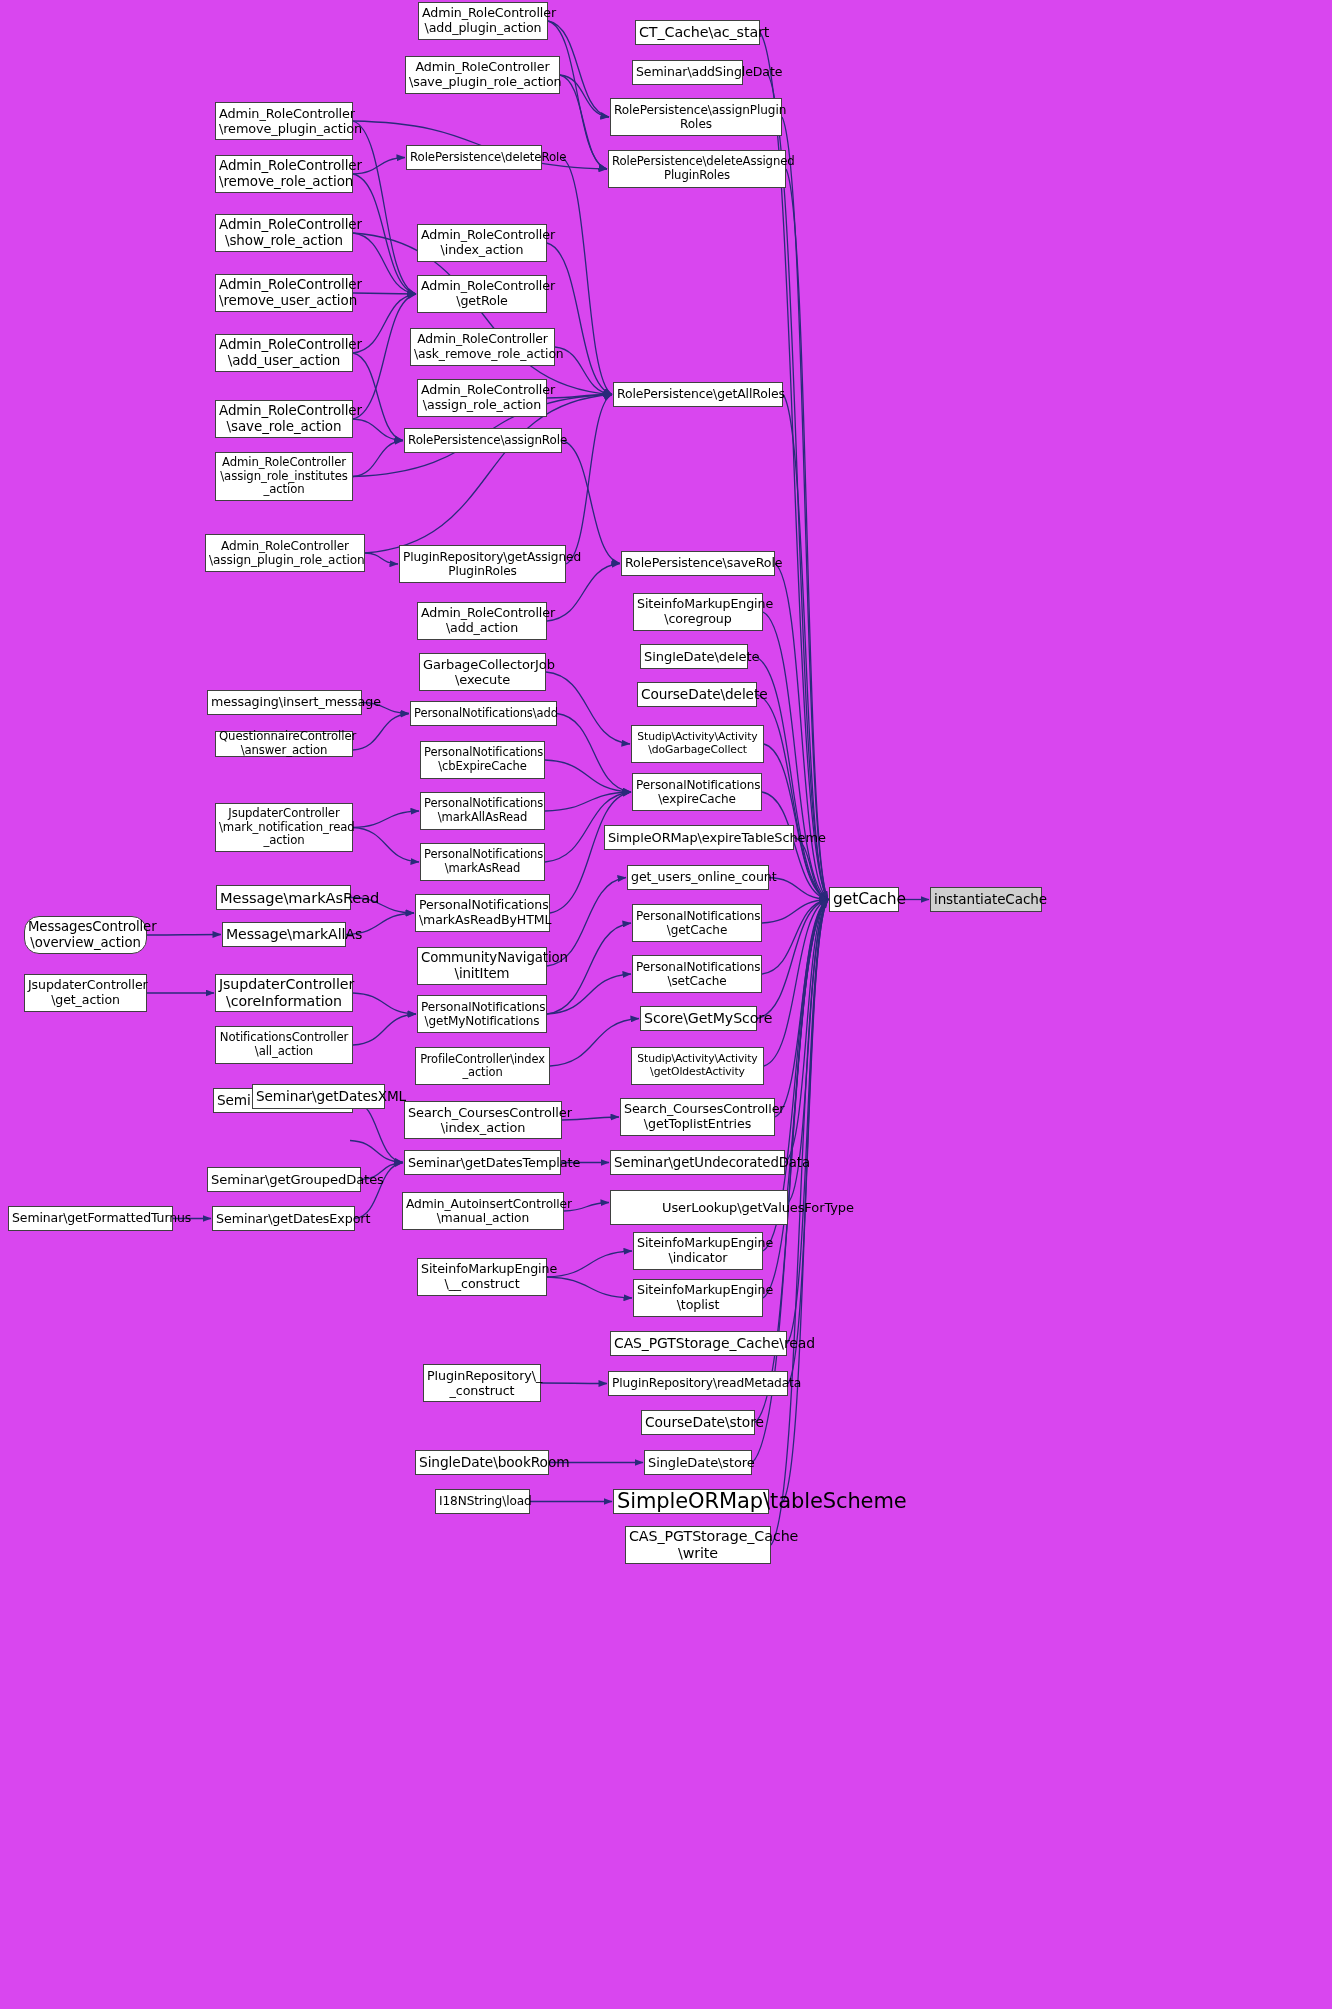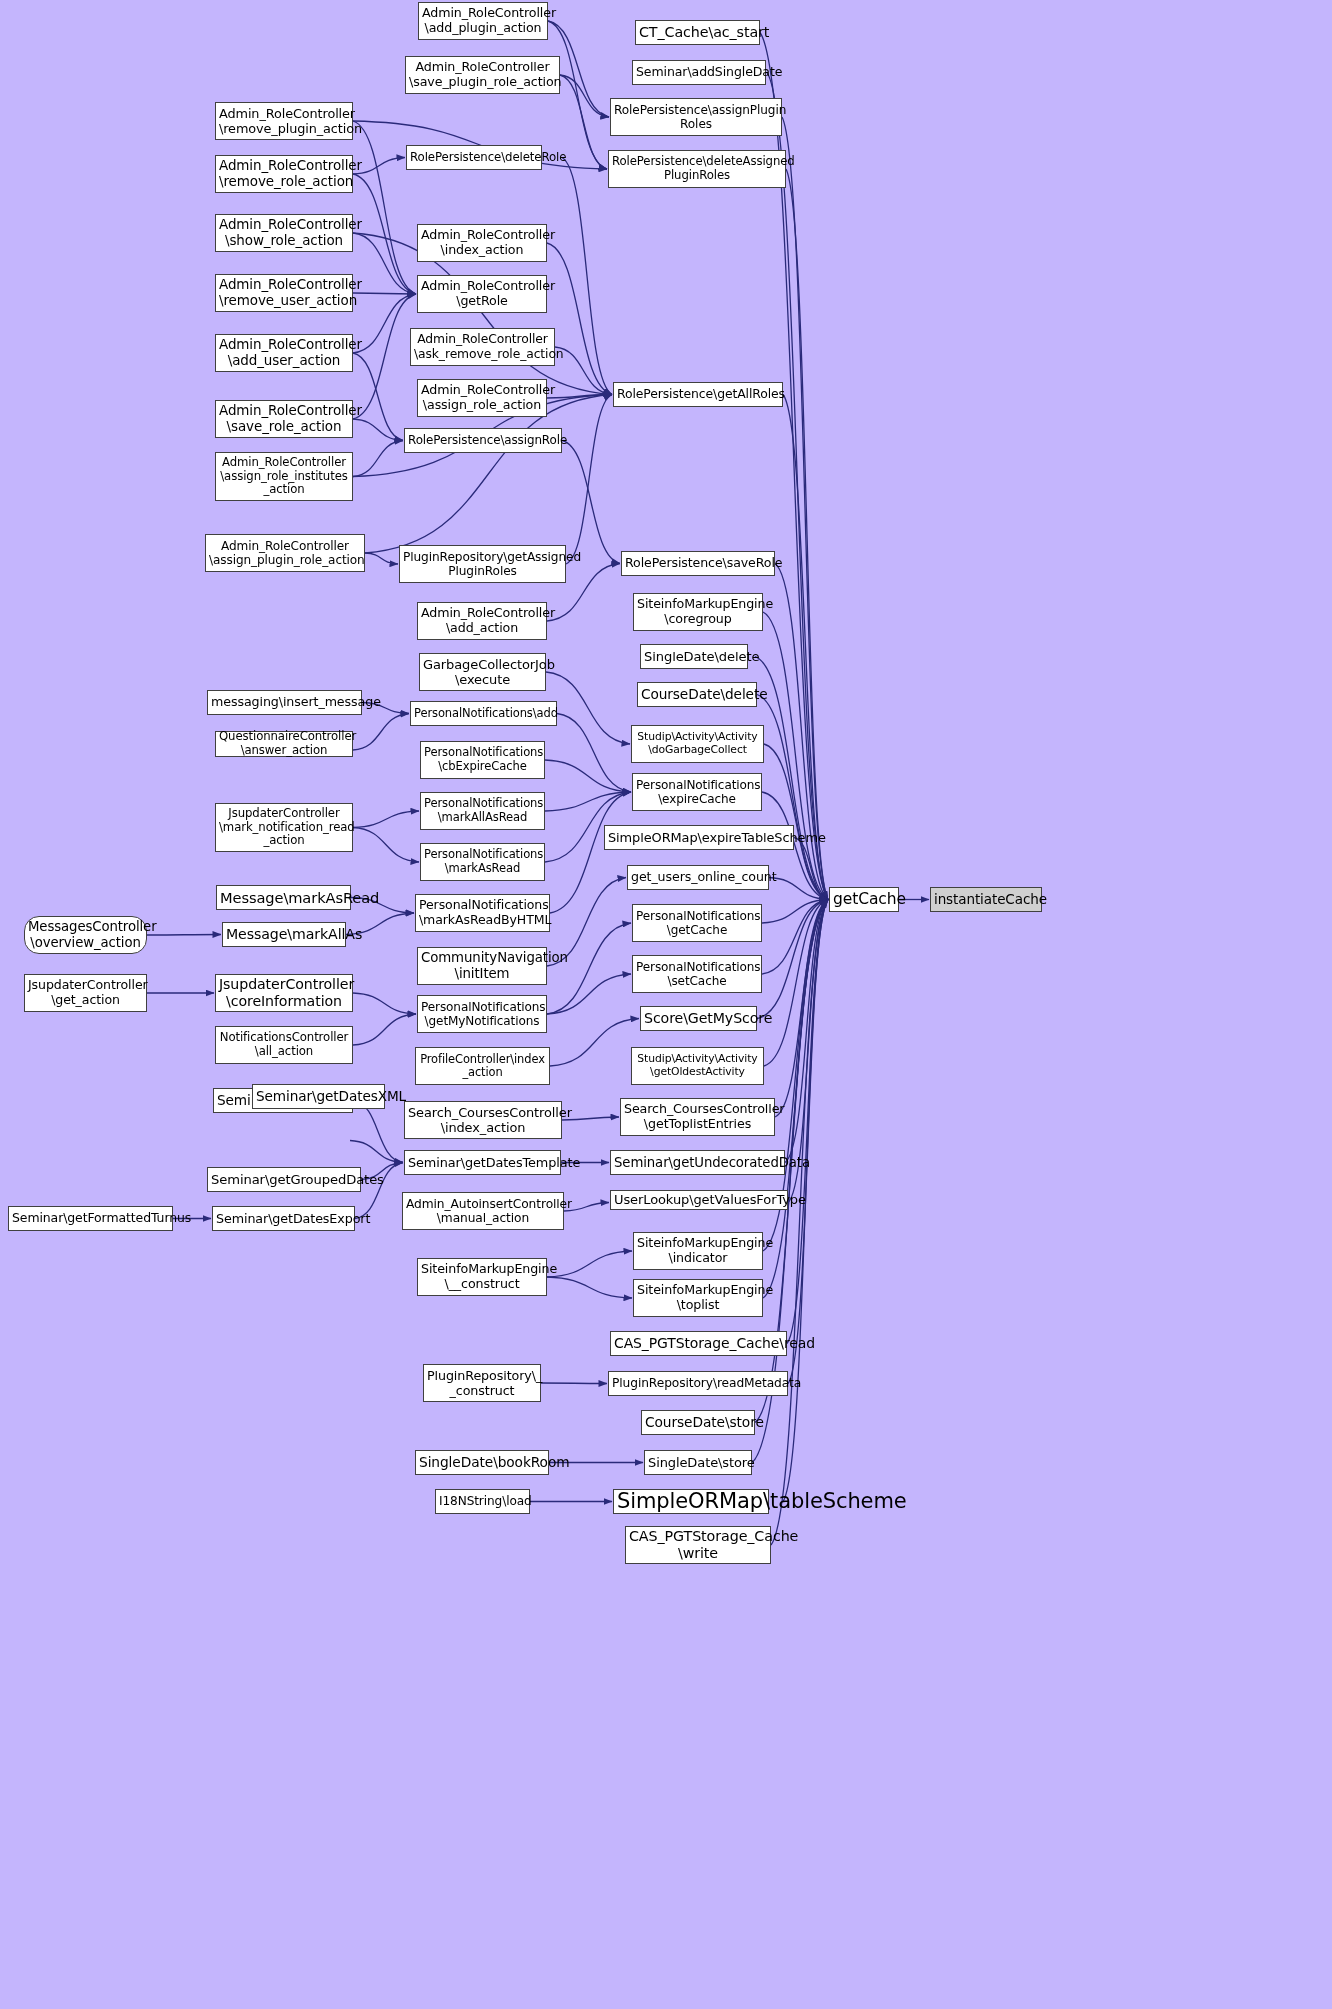--- a/index.html
+++ b/index.html
@@ -7,21 +7,21 @@
     padding: 0;
     background: #ffffff;
   }
   body {
     font-family: "DejaVu Sans", sans-serif;
   }
   #canvas {
     position: relative;
     width: 1332px;
     height: 2009px;
-    background: #c4b5fd;
+    background: #d946ef;
     overflow: hidden;
   }
   #edges {
     position: absolute;
     left: 0;
     top: 0;
     width: 1332px;
     height: 2009px;
     pointer-events: none;
   }
@@ -153,21 +153,21 @@
         <path d="M783,1501.5 C807.75,1465.38 803.25,935.62 828,899.5" marker-end="url(#arrow)"></path>
         <path d="M771,1545 C802.35,1506.27 796.65,938.23 828,899.5" marker-end="url(#arrow)"></path>
       </g>
   </svg>
   <div id="node-layer">
       <div class="node" style="left: 418px; top: 2px; width: 130px; height: 38px; font-size: 12.65px;"><span class="node-label">Admin_RoleController
 \add_plugin_action</span></div>
       <div class="node" style="left: 635px; top: 20px; width: 125px; height: 25px; font-size: 14.29px;"><span class="node-label">CT_Cache\ac_start</span></div>
       <div class="node" style="left: 405px; top: 56px; width: 155px; height: 38px; font-size: 12.67px;"><span class="node-label">Admin_RoleController
 \save_plugin_role_action</span></div>
-      <div class="node" style="left: 632px; top: 60px; width: 134px; height: 25px; font-size: 12.54px;"><span class="node-label">Seminar\addSingleDate</span></div>
+      <div class="node" style="left: 632px; top: 60px; width: 111px; height: 25px; font-size: 12.54px;"><span class="node-label">Seminar\addSingleDate</span></div>
       <div class="node" style="left: 610px; top: 98px; width: 172px; height: 38px; font-size: 12.1px;"><span class="node-label">RolePersistence\assignPlugin
 Roles</span></div>
       <div class="node" style="left: 215px; top: 102px; width: 138px; height: 38px; font-size: 12.83px;"><span class="node-label">Admin_RoleController
 \remove_plugin_action</span></div>
       <div class="node" style="left: 406px; top: 145px; width: 136px; height: 25px; font-size: 11.77px;"><span class="node-label">RolePersistence\deleteRole</span></div>
       <div class="node" style="left: 608px; top: 150px; width: 178px; height: 38px; font-size: 11.7px;"><span class="node-label">RolePersistence\deleteAssigned
 PluginRoles</span></div>
       <div class="node" style="left: 215px; top: 155px; width: 138px; height: 38px; font-size: 13.47px;"><span class="node-label">Admin_RoleController
 \remove_role_action</span></div>
       <div class="node" style="left: 215px; top: 214px; width: 138px; height: 38px; font-size: 13.47px;"><span class="node-label">Admin_RoleController
@@ -254,21 +254,21 @@
       <div class="node" style="left: 404px; top: 1101px; width: 158px; height: 38px; font-size: 12.93px;"><span class="node-label">Search_CoursesController
 \index_action</span></div>
       <div class="node" style="left: 620px; top: 1098px; width: 155px; height: 38px; font-size: 12.67px;"><span class="node-label">Search_CoursesController
 \getToplistEntries</span></div>
       <div class="node" style="left: 217px; top: 1084px; width: 133px; height: 25px; font-size: 13.64px; margin-left: 35px;"><span class="node-label">Seminar\getDatesXML</span></div>
       <div class="node" style="left: 404px; top: 1150px; width: 157px; height: 25px; font-size: 12.84px;"><span class="node-label">Seminar\getDatesTemplate</span></div>
       <div class="node" style="left: 610px; top: 1150px; width: 175px; height: 25px; font-size: 13.27px;"><span class="node-label">Seminar\getUndecoratedData</span></div>
       <div class="node" style="left: 207px; top: 1167px; width: 154px; height: 25px; font-size: 13.13px;"><span class="node-label">Seminar\getGroupedDates</span></div>
       <div class="node" style="left: 402px; top: 1192px; width: 162px; height: 38px; font-size: 12.24px;"><span class="node-label">Admin_AutoinsertController
 \manual_action</span></div>
-      <div class="node" style="left: 610px; top: 1190px; width: 178px; height: 20px; font-size: 13px;"><span class="node-label">UserLookup\getValuesForType</span></div>
+      <div class="node" style="left: 610px; top: 1190px; width: 178px; height: 35px; font-size: 13px; padding-left: 48px;"><span class="node-label">UserLookup\getValuesForType</span></div>
       <div class="node" style="left: 8px; top: 1206px; width: 165px; height: 25px; font-size: 12.48px;"><span class="node-label">Seminar\getFormattedTurnus</span></div>
       <div class="node" style="left: 212px; top: 1206px; width: 143px; height: 25px; font-size: 12.71px;"><span class="node-label">Seminar\getDatesExport</span></div>
       <div class="node" style="left: 633px; top: 1232px; width: 130px; height: 38px; font-size: 12.65px;"><span class="node-label">SiteinfoMarkupEngine
 \indicator</span></div>
       <div class="node" style="left: 417px; top: 1258px; width: 130px; height: 38px; font-size: 12.65px;"><span class="node-label">SiteinfoMarkupEngine
 \__construct</span></div>
       <div class="node" style="left: 633px; top: 1279px; width: 130px; height: 38px; font-size: 12.65px;"><span class="node-label">SiteinfoMarkupEngine
 \toplist</span></div>
       <div class="node" style="left: 610px; top: 1331px; width: 177px; height: 25px; font-size: 13.96px;"><span class="node-label">CAS_PGTStorage_Cache\read</span></div>
       <div class="node" style="left: 423px; top: 1364px; width: 118px; height: 38px; font-size: 12.7px;"><span class="node-label">PluginRepository\_

